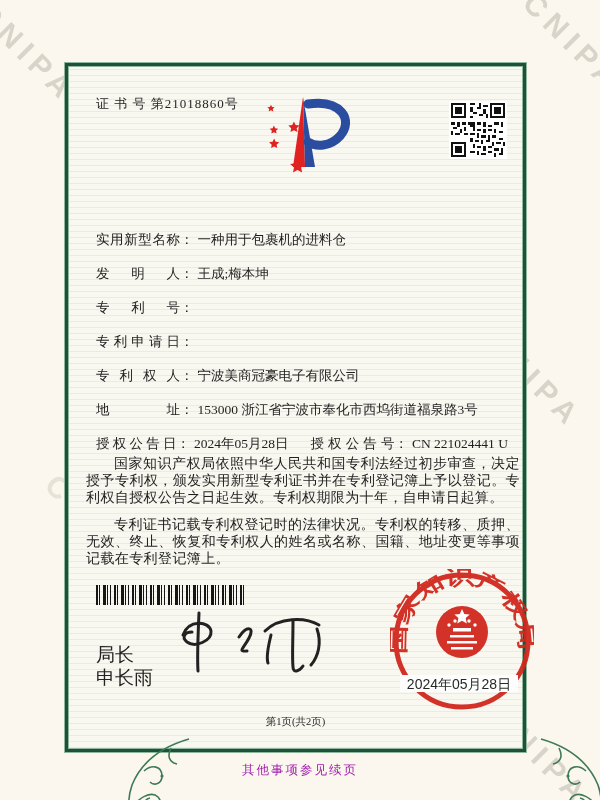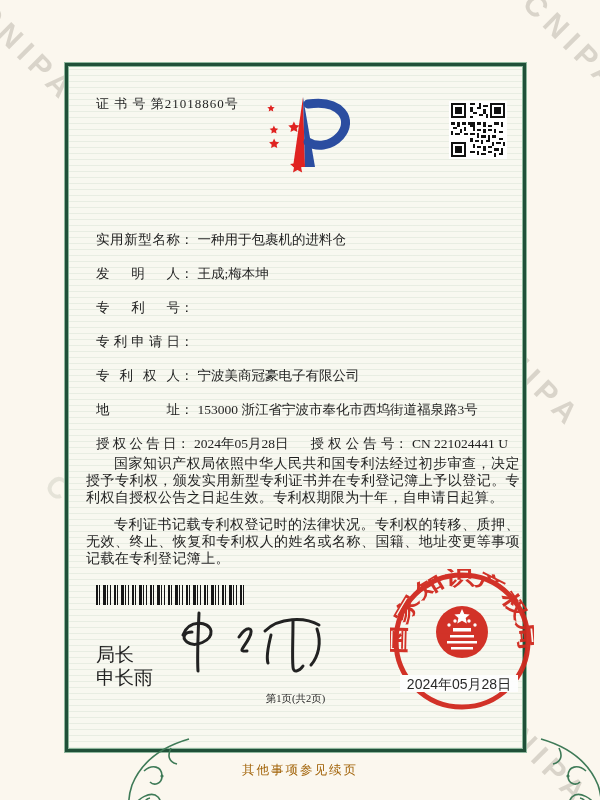--- a/index.html
+++ b/index.html
@@ -67,26 +67,26 @@
   }
 
   .signer { position:absolute; left:31px; top:580px; font-size:19px; line-height:23px;
     font-family:Liberation Serif, serif; color:#222; }
   .autograph { position:absolute; left:100px; top:542px; width:185px; height:80px; }
 
   .flourish { position:absolute; width:80px; height:84px; z-index:3; }
   .flourish.fl-left { left:52px; top:672px; }
   .flourish.fl-right { left:468px; top:672px; transform:scaleX(-1); }
 
-  .page-num { position:absolute; left:0; right:0; top:629px; text-align:center; font-size:10.5px; }
+  .page-num { position:absolute; left:0; right:0; top:652px; text-align:center; font-size:10.5px; }
 
   .seal { position:absolute; left:390px; top:569px; width:144px; height:144px; z-index:4; opacity:0.95; }
 
   .continuation { position:absolute; left:0; right:0; top:762px; text-align:center;
-    font-size:12.5px; letter-spacing:2px; color:#a16207; }
+    font-size:12.5px; letter-spacing:2px; color:#a21caf; }
 </style>
 </head>
 <body>
 
 <div class="page">
 
   <div class="watermark wm1">CNIPA</div>
   <div class="watermark wm2">CNIPA</div>
   <div class="watermark wm3">CNIPA</div>
   <div class="watermark wm4">CNIPA</div>

